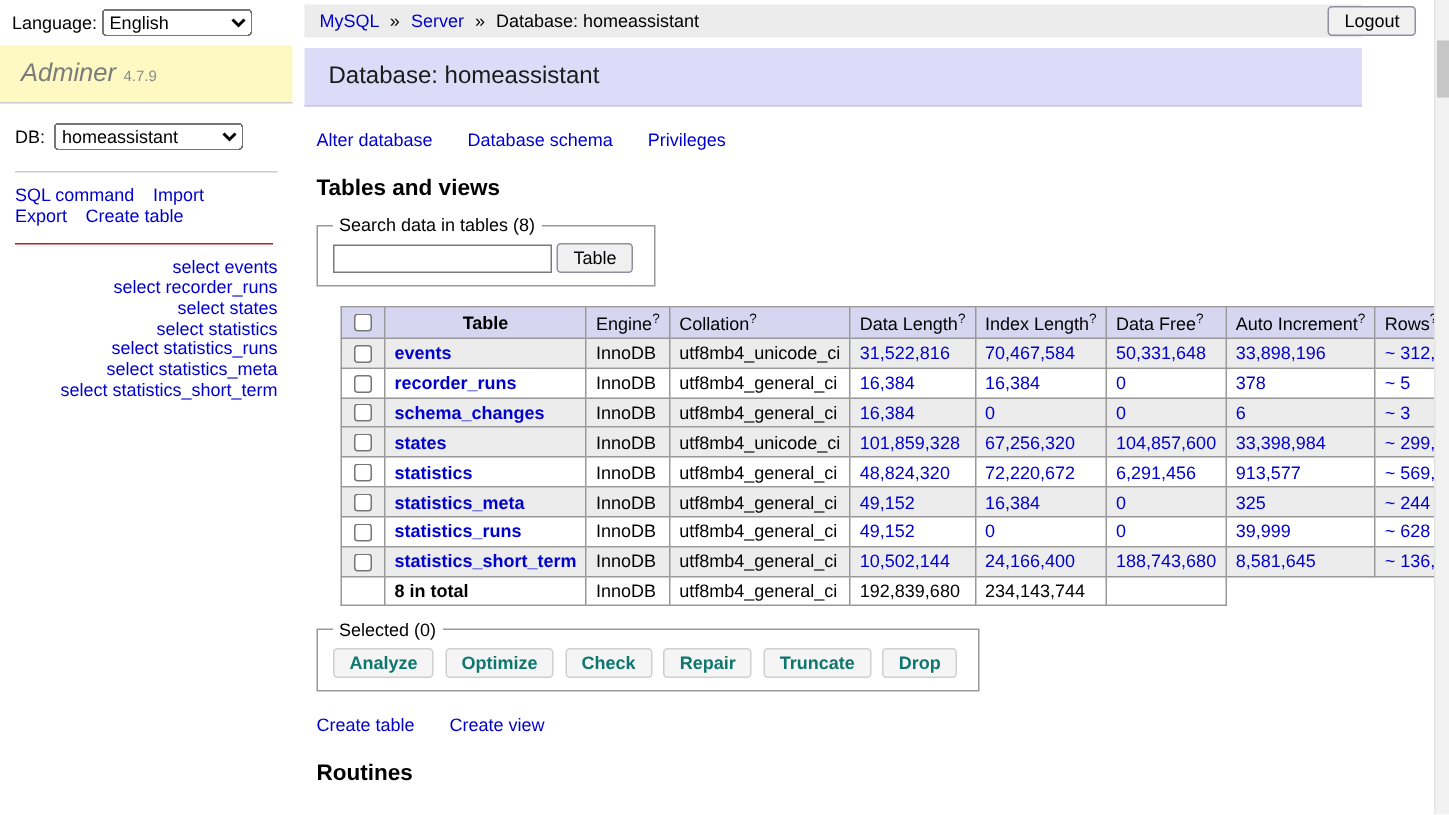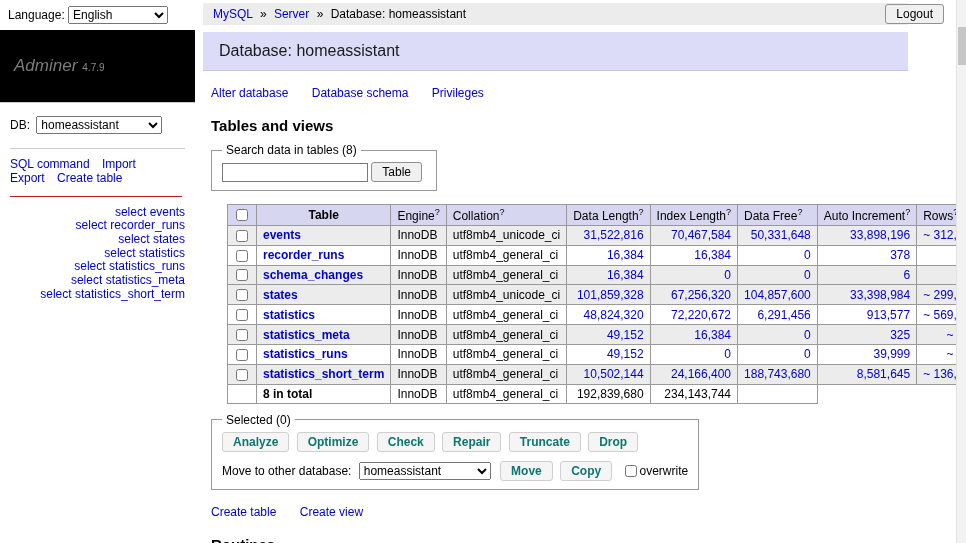--- a/index.html
+++ b/index.html
@@ -12,21 +12,21 @@
   }
   a { color: #0000cc; text-decoration: none; cursor: pointer; }
 
   
   #lang-row { position: absolute; left: 0; top: 0; width: 195px; padding: 6px 0 0 8px; background: #fff; }
   #lang-row select { width: 100px; font-size: 12px; font-family: inherit; }
 
   
   #sidebar { position: absolute; left: 0; top: 28px; width: 195px; height: 515px; background: #fff; }
   #sidebar h1 {
-    margin: 2px 0 0; padding: 26px 14px; background: #000000; border-bottom: 1px solid #ccc;
+    margin: 2px 0 0; padding: 9px 14px; background: #fef9c3; border-bottom: 1px solid #ccc;
     font-weight: normal; font-size: 17px; color: #7b7b7b;
   }
   .app-name { font-style: italic; }
   .app-version { font-size: 10px; color: #8a8a8a; margin-left: 5px; }
   #menu { padding: 0 10px; }
   .db-row { padding: 13px 0 14px; border-bottom: 1px solid #ccc; }
   .db-row select { width: 126px; font-size: 12px; font-family: inherit; margin-left: 3px; }
   .menu-links { padding: 9px 0 10px; border-bottom: 1px solid #b91c1c; line-height: 1.15; width: 172px; }
   .menu-links a { margin-right: 9px; white-space: nowrap; }
   .table-list { padding: 9px 0; line-height: 1.06; text-align: right; }
@@ -61,21 +61,21 @@
   }
   button:disabled { color: #0f766e; background: #f5f5f5; border-color: #cfcfcf; cursor: default; font-weight: bold; }
   select { font-family: inherit; font-size: 12px; }
 
   
   .data-table { border-collapse: collapse; margin: 13px 0 0 24px; font-size: 12px; }
   .data-table td, .data-table th { border: 1px solid #999; padding: 2px 6px; white-space: nowrap; }
   .data-table thead td, .data-table thead th { background: #d6d6f0; }
   .data-table thead th { text-align: center; }
   .data-table th { font-weight: bold; text-align: left; }
-  .data-table .num { text-align: right; }
+  .data-table .num { }
   .data-table tr.odd { background: #ececec; }
   .check-cell { text-align: center; padding: 1px 2px; width: 18px; }
   input[type="checkbox"] { width: 12px; height: 12px; margin: 1px 2px; vertical-align: middle; }
   sup { font-size: 9px; }
 
   .move-row { margin-top: 9px; }
   .move-row select { width: 132px; margin: 0 6px 0 4px; }
   .overwrite-wrap { margin-left: 4px; }
 
   
@@ -266,31 +266,20 @@
   <fieldset>
     <legend>Selected (0)</legend>
     <div>
       <button disabled="">Analyze</button>
       <button disabled="">Optimize</button>
       <button disabled="">Check</button>
       <button disabled="">Repair</button>
       <button disabled="">Truncate</button>
       <button disabled="">Drop</button>
     </div>
-    <div class="move-row">
-      <span>Move to other database:</span>
-      <select>
-        <option>homeassistant</option>
-      </select>
-      <button disabled="">Move</button>
-      <button disabled="">Copy</button>
-      <span class="overwrite-wrap">
-        <input type="checkbox" style=""><span>overwrite</span>
-      </span>
-    </div>
   </fieldset>
 
   <div class="page-links">
     <a href="#">Create table</a>
     <a href="#">Create view</a>
   </div>
 
   <h3>Routines</h3>
   
 

